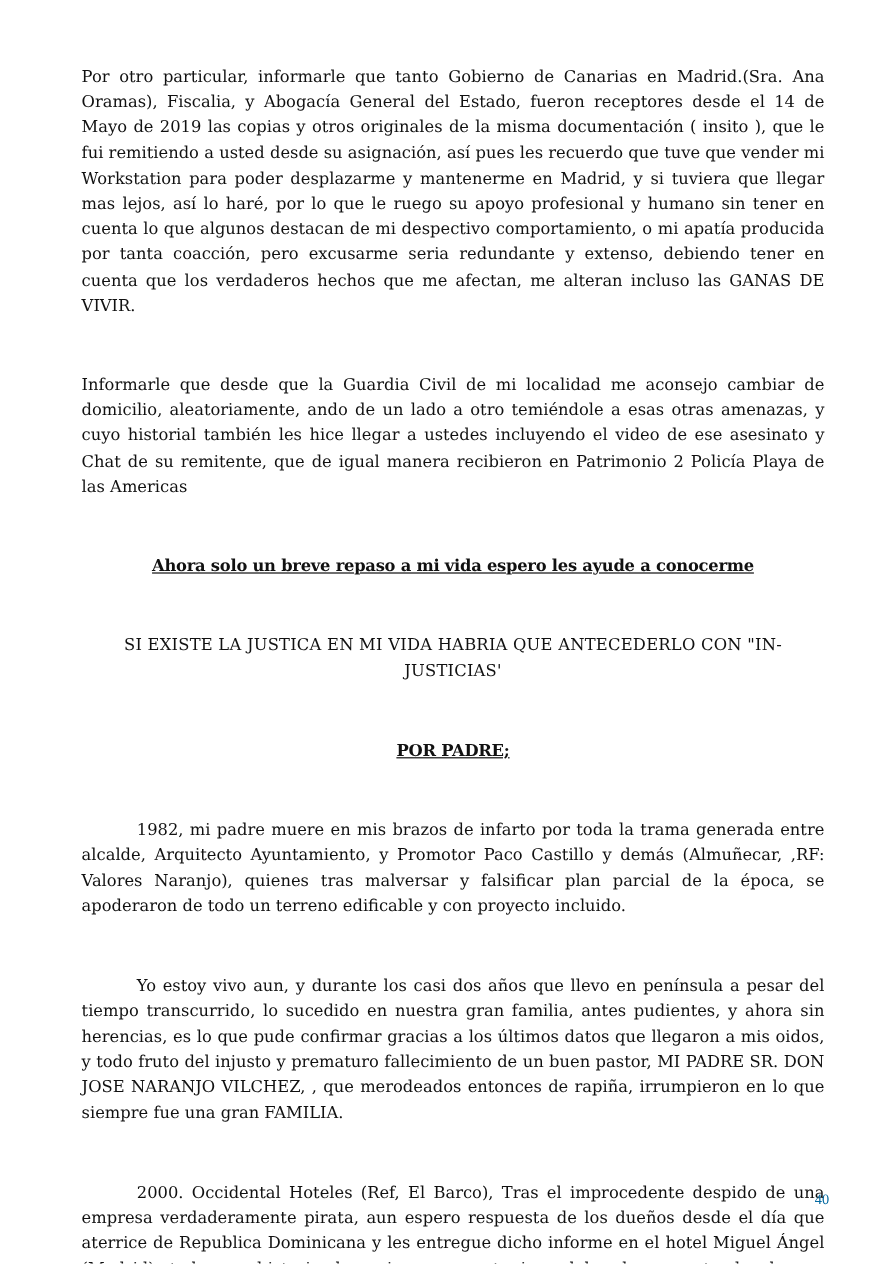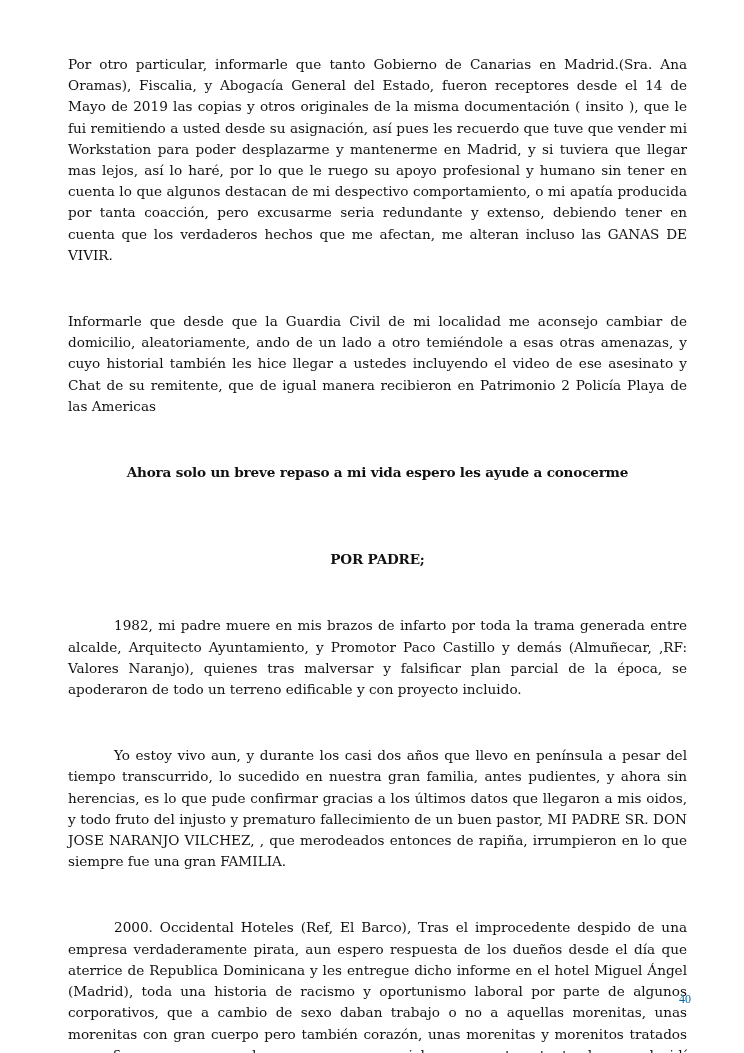--- a/index.html
+++ b/index.html
@@ -6,37 +6,38 @@
   body { width: 744px; height: 1053px; position: relative; overflow: hidden; }
   .page {
     position: absolute; left: 56px; top: 42px; width: 643px;
     font-family: "DejaVu Serif", "Liberation Serif", serif;
     font-size: 13.6px; line-height: 21.2px; color: #111;
   }
   .page p { margin: 12px; text-align: justify; text-align-last: left; }
   .gap { height: 21px; }
   .indent { text-indent: 46px; }
   .center { text-align: center !important; text-align-last: center !important; }
-  .bold { font-weight: bold; letter-spacing: -0.2px; }
+  .bold { font-weight: bold; letter-spacing: -0.2px; text-decoration: underline; }
   .caps-line { letter-spacing: 0.2px; }
   .page-number {
     position: absolute; left: 679px; top: 992px;
     font-family: Liberation Serif, serif; font-size: 12px; color: #0369a1;
   }
 </style>
 </head>
 <body>
 
 <div class="page">
   <p>Por otro particular, informarle que tanto Gobierno de Canarias en Madrid.(Sra. Ana Oramas), Fiscalia, y Abogacía General del Estado, fueron receptores desde el 14 de Mayo de 2019 las copias y otros originales de la misma documentación ( insito ), que le fui remitiendo a usted desde su asignación, así pues les recuerdo que tuve que vender mi Workstation para poder desplazarme y mantenerme en Madrid, y si tuviera que llegar mas lejos, así lo haré, por lo que le ruego su apoyo profesional y humano sin tener en cuenta lo que algunos destacan de mi despectivo comportamiento, o mi apatía producida por tanta coacción, pero excusarme seria redundante y extenso, debiendo tener en cuenta que los verdaderos hechos que me afectan, me alteran incluso las GANAS DE VIVIR.</p>
   <div class="gap"></div>
   <p>Informarle que desde que la Guardia Civil de mi localidad me aconsejo cambiar de domicilio, aleatoriamente, ando de un lado a otro temiéndole a esas otras amenazas, y cuyo historial también les hice llegar a ustedes incluyendo el video de ese asesinato y Chat de su remitente, que de igual manera recibieron en Patrimonio 2 Policía Playa de las Americas</p>
   <div class="gap"></div>
   <p class="center bold">Ahora solo un breve repaso a mi vida espero les ayude a conocerme</p>
   <div class="gap"></div>
+  <p class="center caps-line">SI EXISTE LA JUSTICA EN MI VIDA HABRIA QUE ANTECEDERLO CON "IN-JUSTICIAS'</p>
   <div class="gap"></div>
   <p class="center bold">POR PADRE;</p>
   <div class="gap"></div>
   <p class="indent">1982, mi padre muere en mis brazos de infarto por toda la trama generada entre alcalde, Arquitecto Ayuntamiento, y Promotor Paco Castillo y demás (Almuñecar, ,RF: Valores Naranjo), quienes tras malversar y falsificar plan parcial de la época, se apoderaron de todo un terreno edificable y con proyecto incluido.</p>
   <div class="gap"></div>
   <p class="indent">Yo estoy vivo aun, y durante los casi dos años que llevo en península a pesar del tiempo transcurrido, lo sucedido en nuestra gran familia, antes pudientes, y ahora sin herencias, es lo que pude confirmar gracias a los últimos datos que llegaron a mis oidos, y todo fruto del injusto y prematuro fallecimiento de un buen pastor, MI PADRE SR. DON JOSE NARANJO VILCHEZ, , que merodeados entonces de rapiña, irrumpieron en lo que siempre fue una gran FAMILIA.</p>
   <div class="gap"></div>
   <p class="indent">2000. Occidental Hoteles (Ref, El Barco), Tras el improcedente despido de una empresa verdaderamente pirata, aun espero respuesta de los dueños desde el día que aterrice de Republica Dominicana y les entregue dicho informe en el hotel Miguel Ángel (Madrid), toda una historia de racismo y oportunismo laboral por parte de algunos corporativos, que a cambio de sexo daban trabajo o no a aquellas morenitas, unas morenitas con gran cuerpo pero también corazón, unas morenitas y morenitos tratados como figuras para engordar sus arcas y sus pichas, y que tras tanto descaro decidí luchar y defender, si, ese estilo de empresa Catalana que tanto sigue merodeando en la discordia, y que prueba de ello y como buen resultado se llama ANYORLINA, una de ellas que aparte de no pasar por el aro, se gano el respeto y el trato de nuestro Gobierno, y hoy en día regenta una tienda de ropa de bebes en Madrid, y que escolarizo, educo, y echo palante a sus hijos/as.</p>
 </div>
 

